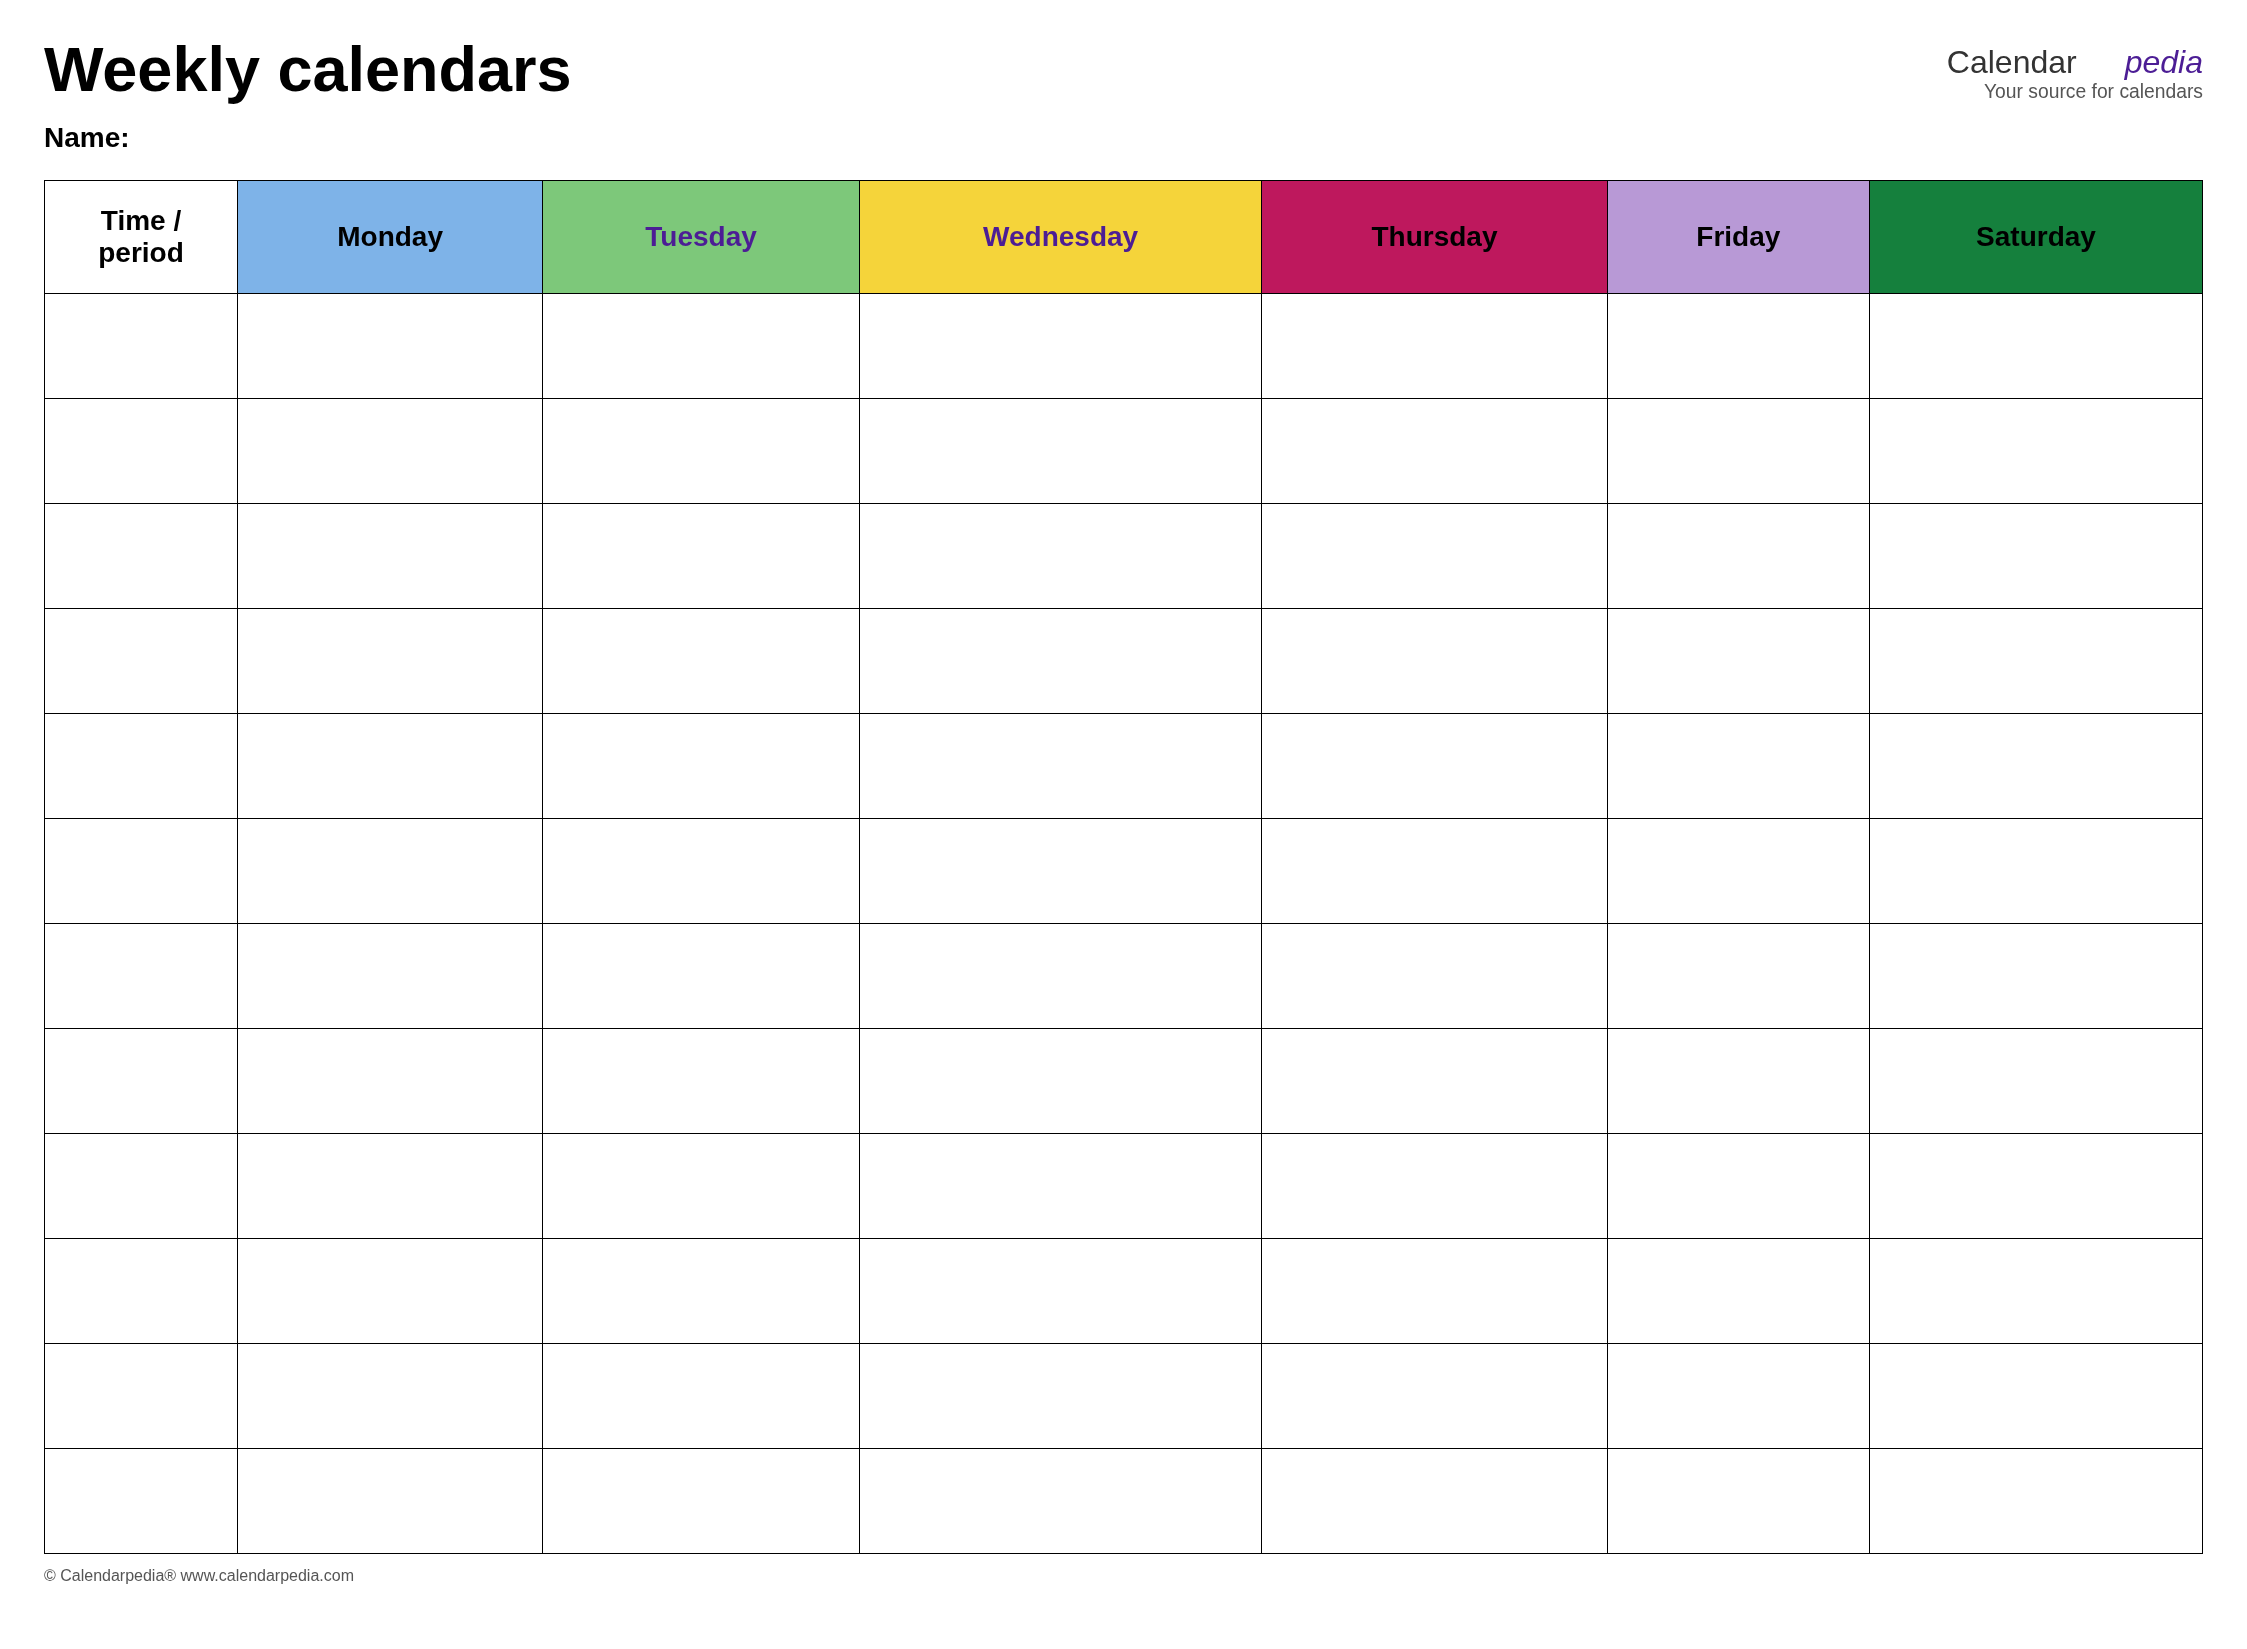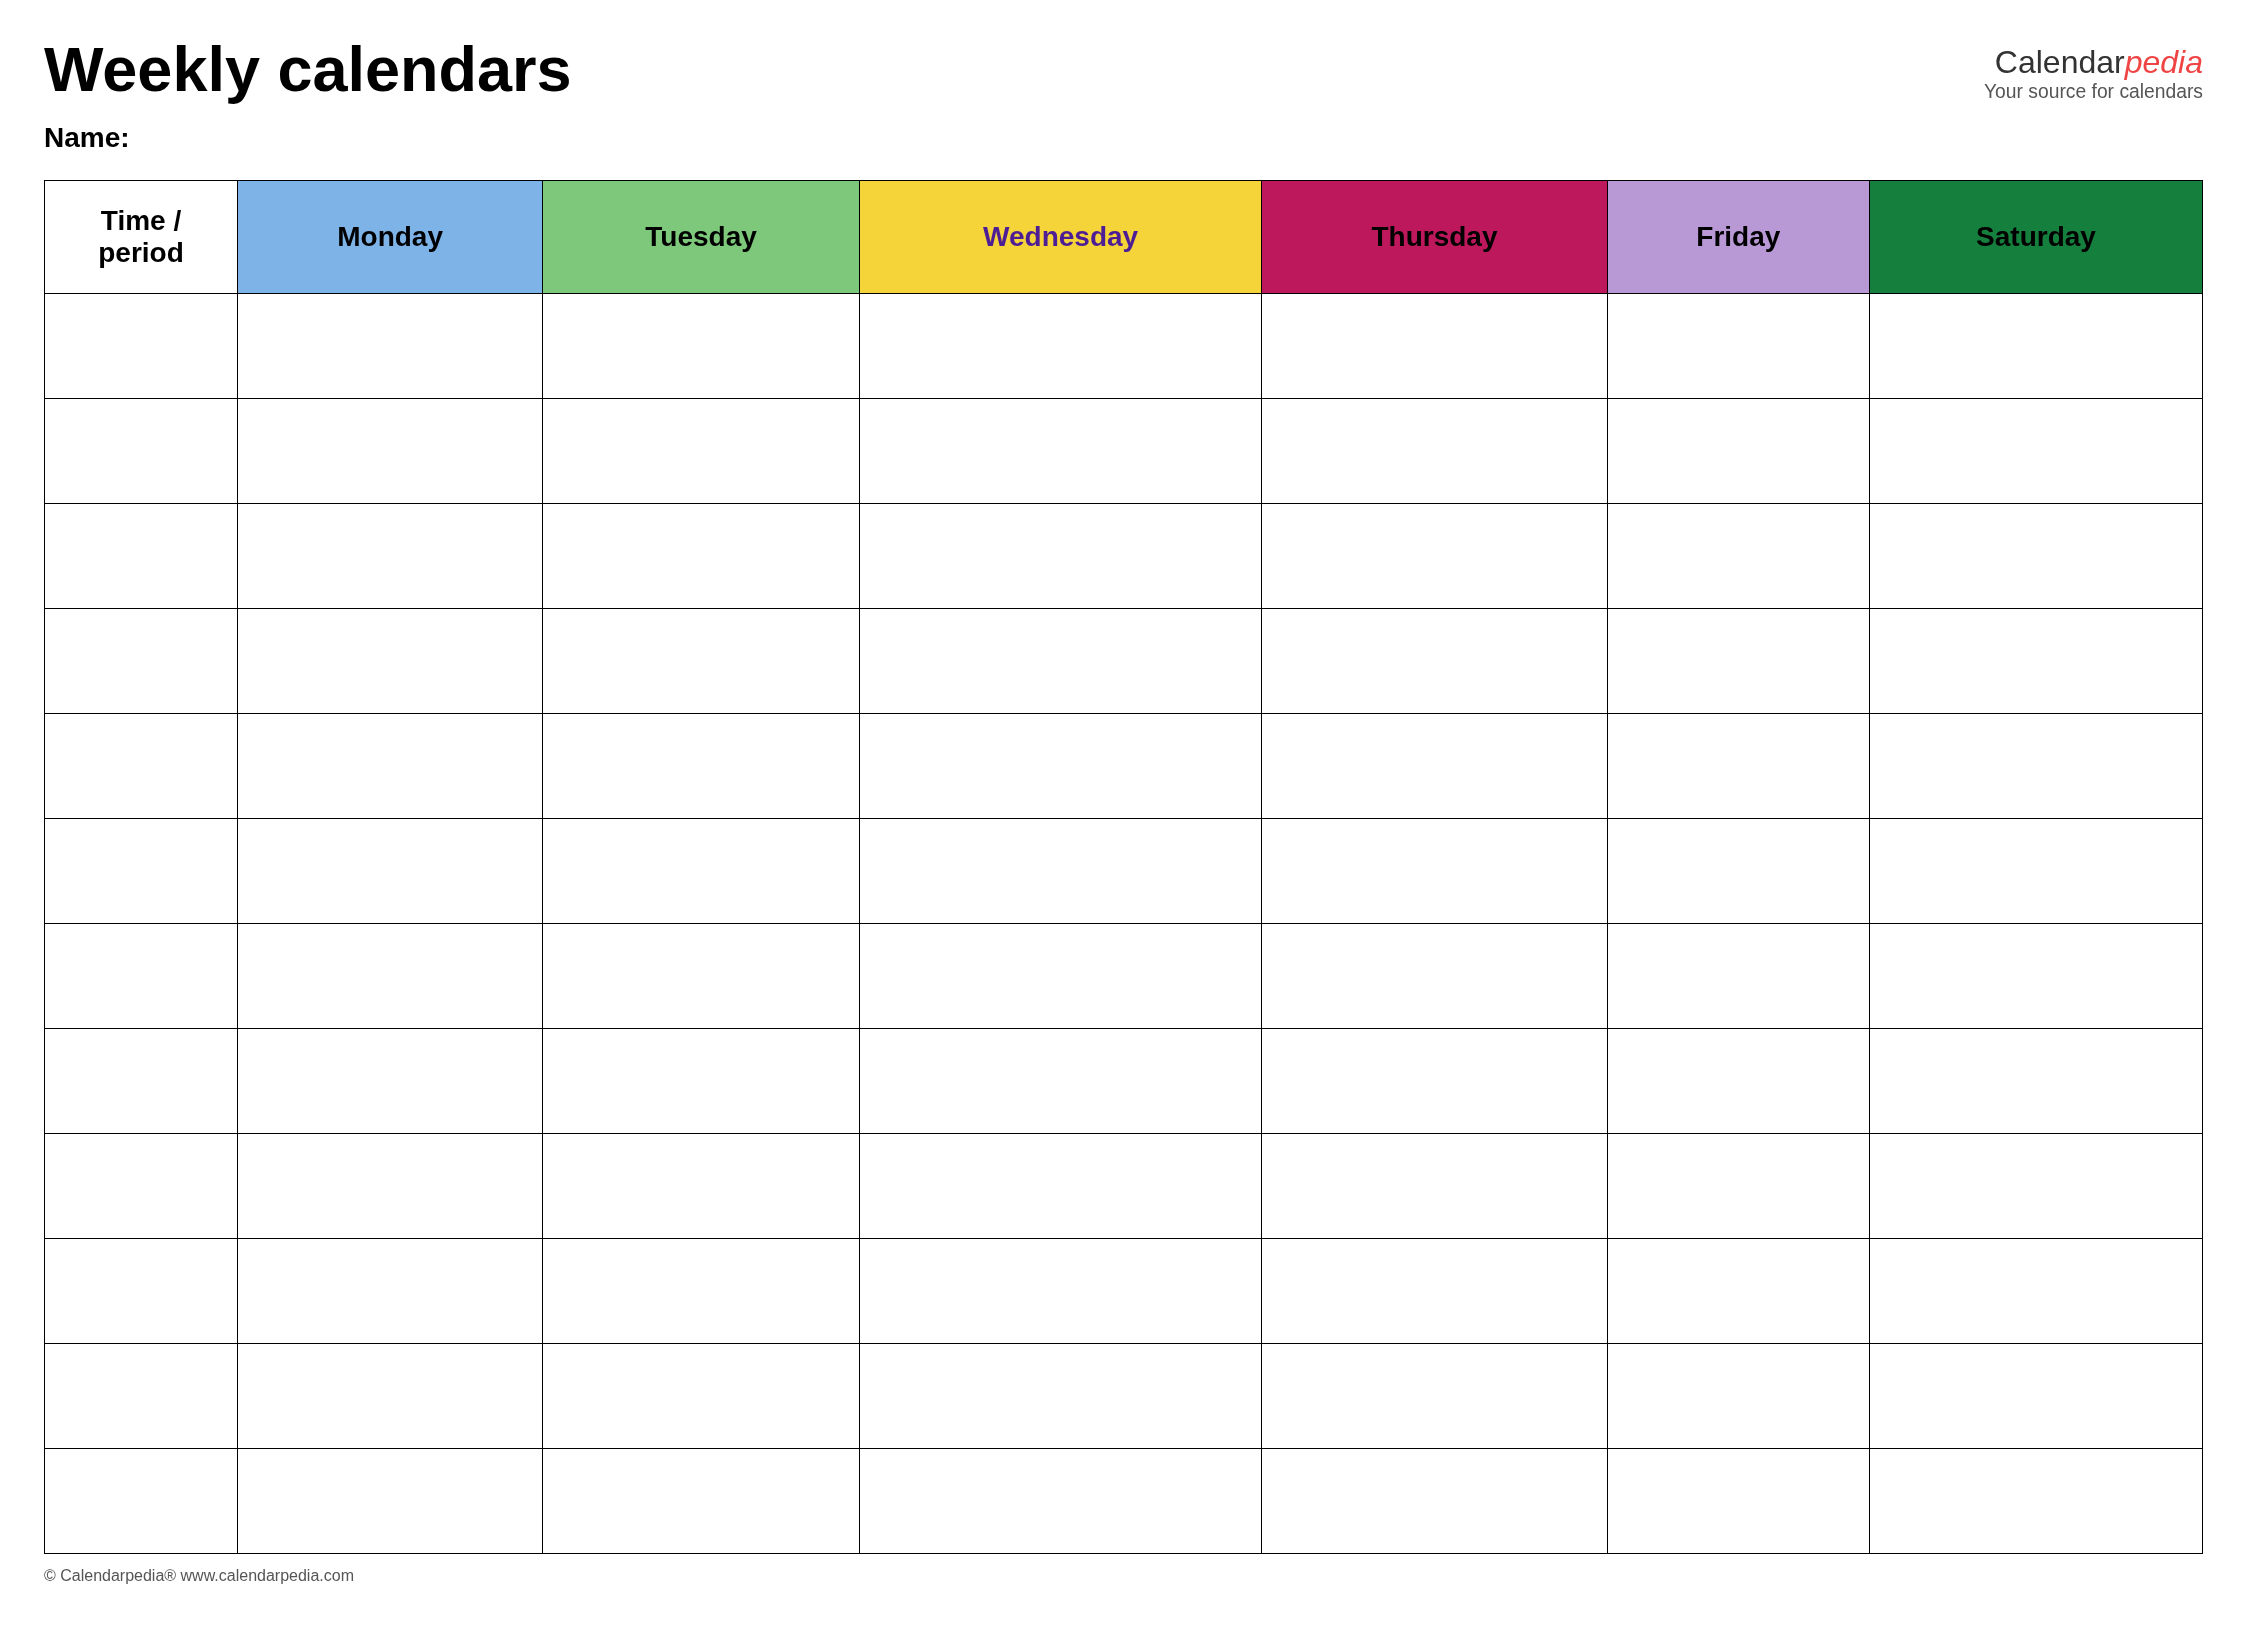--- a/index.html
+++ b/index.html
@@ -35,22 +35,23 @@
       margin-top: 8.8px;
     }
 
     .brand-name {
       font-size: 32px;
       font-weight: normal;
       color: #333333;
     }
 
     .brand-name .pedia {
-      color: #ef4444;
+      color: #4c1d95;
       font-style: italic;
+      margin-left: 48px;
     }
 
     .brand-tagline {
       font-size: 19.3px;
       color: #555555;
       display: block;
     }
 
     .name-row {
       margin-bottom: 26px;
@@ -91,21 +92,21 @@
       font-size: 26px;
     }
 
     .col-monday {
       background-color: #7eb3e8;
       color: #000000;
     }
 
     .col-tuesday {
       background-color: #7dc87a;
-      color: #000000;
+      color: #4c1d95;
     }
 
     .col-wednesday {
       background-color: #f5d43a;
       color: #4c1d95;
     }
 
     .col-thursday {
       background-color: #be185d;
       color: #000000;

